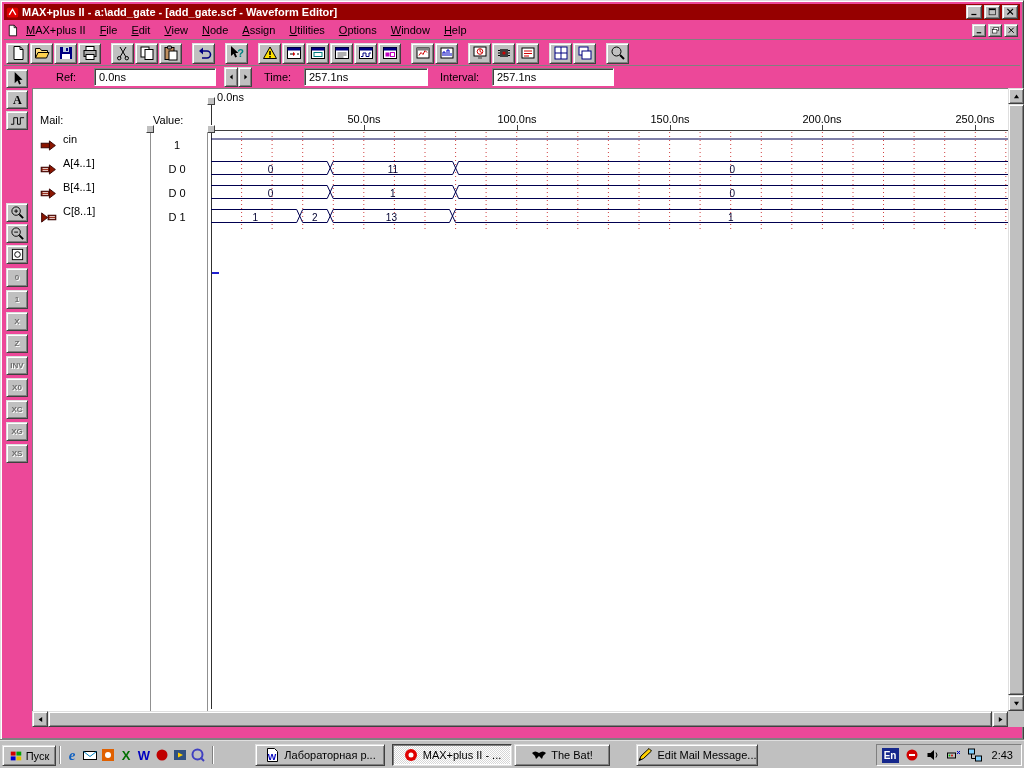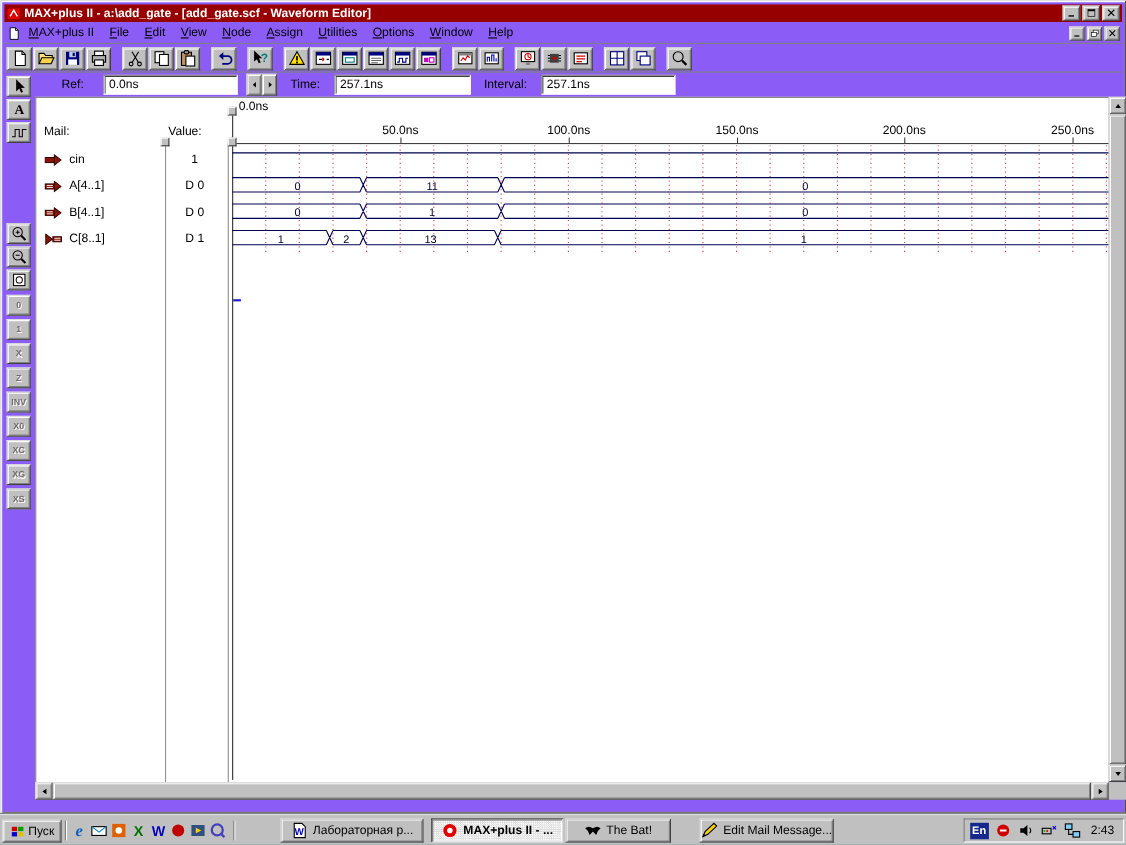--- a/index.html
+++ b/index.html
@@ -6,21 +6,21 @@
   html,body{width:1024px;height:768px;overflow:hidden}
   body{font-family:"Liberation Sans",sans-serif;font-size:11px;background:#008080;color:#000}
   .screen{position:relative;width:1024px;height:768px;background:#c0c0c0;overflow:hidden}
   .btn{display:flex;align-items:center;justify-content:center;background:#c0c0c0;
        border:1px solid;border-color:#dfdfdf #404040 #404040 #dfdfdf;
        box-shadow:inset 1px 1px 0 #fff,inset -1px -1px 0 #808080;cursor:default}
   .btn.pressed{border-color:#404040 #dfdfdf #dfdfdf #404040;box-shadow:inset 1px 1px 0 #808080,inset -1px -1px 0 #fff}
   .sunken{background:#fff;border:1px solid;border-color:#808080 #fff #fff #808080;box-shadow:inset 1px 1px 0 #404040}
   .icon{display:inline-flex;align-items:center;justify-content:center;line-height:0}
 
-  .app-window{position:absolute;left:0;top:0;width:1024px;height:740px;background:#8b5cf6;
+  .app-window{position:absolute;left:0;top:0;width:1024px;height:740px;background:#ec4899;
       border:1px solid;border-color:#dfdfdf #404040 #404040 #dfdfdf;box-shadow:inset 1px 1px 0 #fff,inset -1px -1px 0 #808080}
   .titlebar{position:absolute;left:3px;top:3px;right:3px;height:16px;background:var(--titlebar,#960000);
       display:flex;align-items:center;gap:3px;padding:0 2px;color:#fff}
   .title-text{flex:1;font-weight:bold;white-space:nowrap;overflow:hidden}
   .win-btns{display:flex;gap:2px}
   .wbtn{width:16px;height:14px}
   .smbtn{width:14px;height:13px}
 
   .menubar{position:absolute;left:3px;top:20px;right:3px;height:19px;display:flex;align-items:center;padding-left:2px;border-bottom:1px solid #808080}
   .menu-item{padding:2px 7px;white-space:nowrap}
@@ -42,41 +42,41 @@
       border-left:1px solid #808080;border-top:1px solid #808080;overflow:hidden}
   .hdr-time{position:absolute;left:184px;top:2px}
   .hdr-name{position:absolute;left:7px;top:25px}
   .hdr-value{position:absolute;left:120px;top:25px}
   .ruler{position:absolute;left:178px;top:41px;width:798px;height:1px;background:#404040}
   .vdiv{position:absolute;top:41px;bottom:0;width:1px;background:#909090}
   .marker-line{position:absolute;left:178px;top:8px;bottom:2px;width:1px;background:#303030}
   .grab{position:absolute;width:8px;height:8px;background:#c0c0c0;border:1px solid;border-color:#fff #404040 #404040 #fff}
   .tick-label{position:absolute;top:24px;width:80px;text-align:center}
   .tick-mark{position:absolute;top:36px;width:1px;height:5px;background:#404040}
-  .sig-name{position:absolute;left:7px;height:24px;display:flex;align-items:center;gap:6px}
+  .sig-name{position:absolute;left:7px;height:24px;display:flex;gap:6px}
   .sig-value{position:absolute;left:118px;width:52px;height:24px;display:flex;align-items:center;justify-content:center}
   .edit-cursor{position:absolute;left:179px;top:183px;width:7px;height:2px;background:#2020d0}
   #wave-svg{position:absolute;left:178px;top:43px}
   .grid{stroke:var(--grid,#d04040);stroke-width:1;stroke-dasharray:1 3}
   .wv{stroke:var(--wave,#000050);stroke-width:1;fill:none}
   .wvt{font-size:10px;fill:#000030;text-anchor:middle;font-family:"Liberation Sans",sans-serif}
 
   .vscroll{position:absolute;left:1007px;top:87px;width:16px;height:623px;background:#c0c0c0}
   .hscroll{position:absolute;left:31px;top:710px;width:976px;height:16px;background:#c0c0c0}
   .sb-btn{position:absolute;width:16px;height:16px}
   .corner{position:absolute;left:1007px;top:710px;width:16px;height:16px;background:#c0c0c0}
 
   .taskbar{position:absolute;left:0;top:740px;width:1024px;height:28px;background:#c0c0c0;
       border-top:1px solid #dfdfdf;box-shadow:0 -1px 0 #808080}
   .start{position:absolute;left:2px;top:4px;width:54px;height:21px;font-weight:normal;gap:3px}
   .tdiv{position:absolute;top:5px;width:2px;height:18px;border-left:1px solid #808080;border-right:1px solid #fff}
   .ql{position:absolute;top:6px;width:16px;height:16px}
   .task-btn{position:absolute;top:3px;height:22px;display:flex;align-items:center;gap:4px;padding:0 5px;
       white-space:nowrap;overflow:hidden}
-  .task-btn.active{font-weight:bold;background:conic-gradient(#fff 25%,#d6d6d6 0 50%,#fff 0 75%,#d6d6d6 0) 0 0/2px 2px}
+  .task-btn.active{font-weight:normal;background:conic-gradient(#fff 25%,#d6d6d6 0 50%,#fff 0 75%,#d6d6d6 0) 0 0/2px 2px}
   .tray{position:absolute;right:2px;top:3px;height:22px;display:flex;align-items:center;gap:5px;
       padding:0 8px 0 5px;border:1px solid;border-color:#808080 #fff #fff #808080}
   .lang{width:17px;height:15px;background:#16288c;color:#fff;font-size:10px;font-weight:bold;
       display:flex;align-items:center;justify-content:center}
   .clock{margin-left:4px}
 </style>
 </head>
 <body>
 
 <div class="screen">

